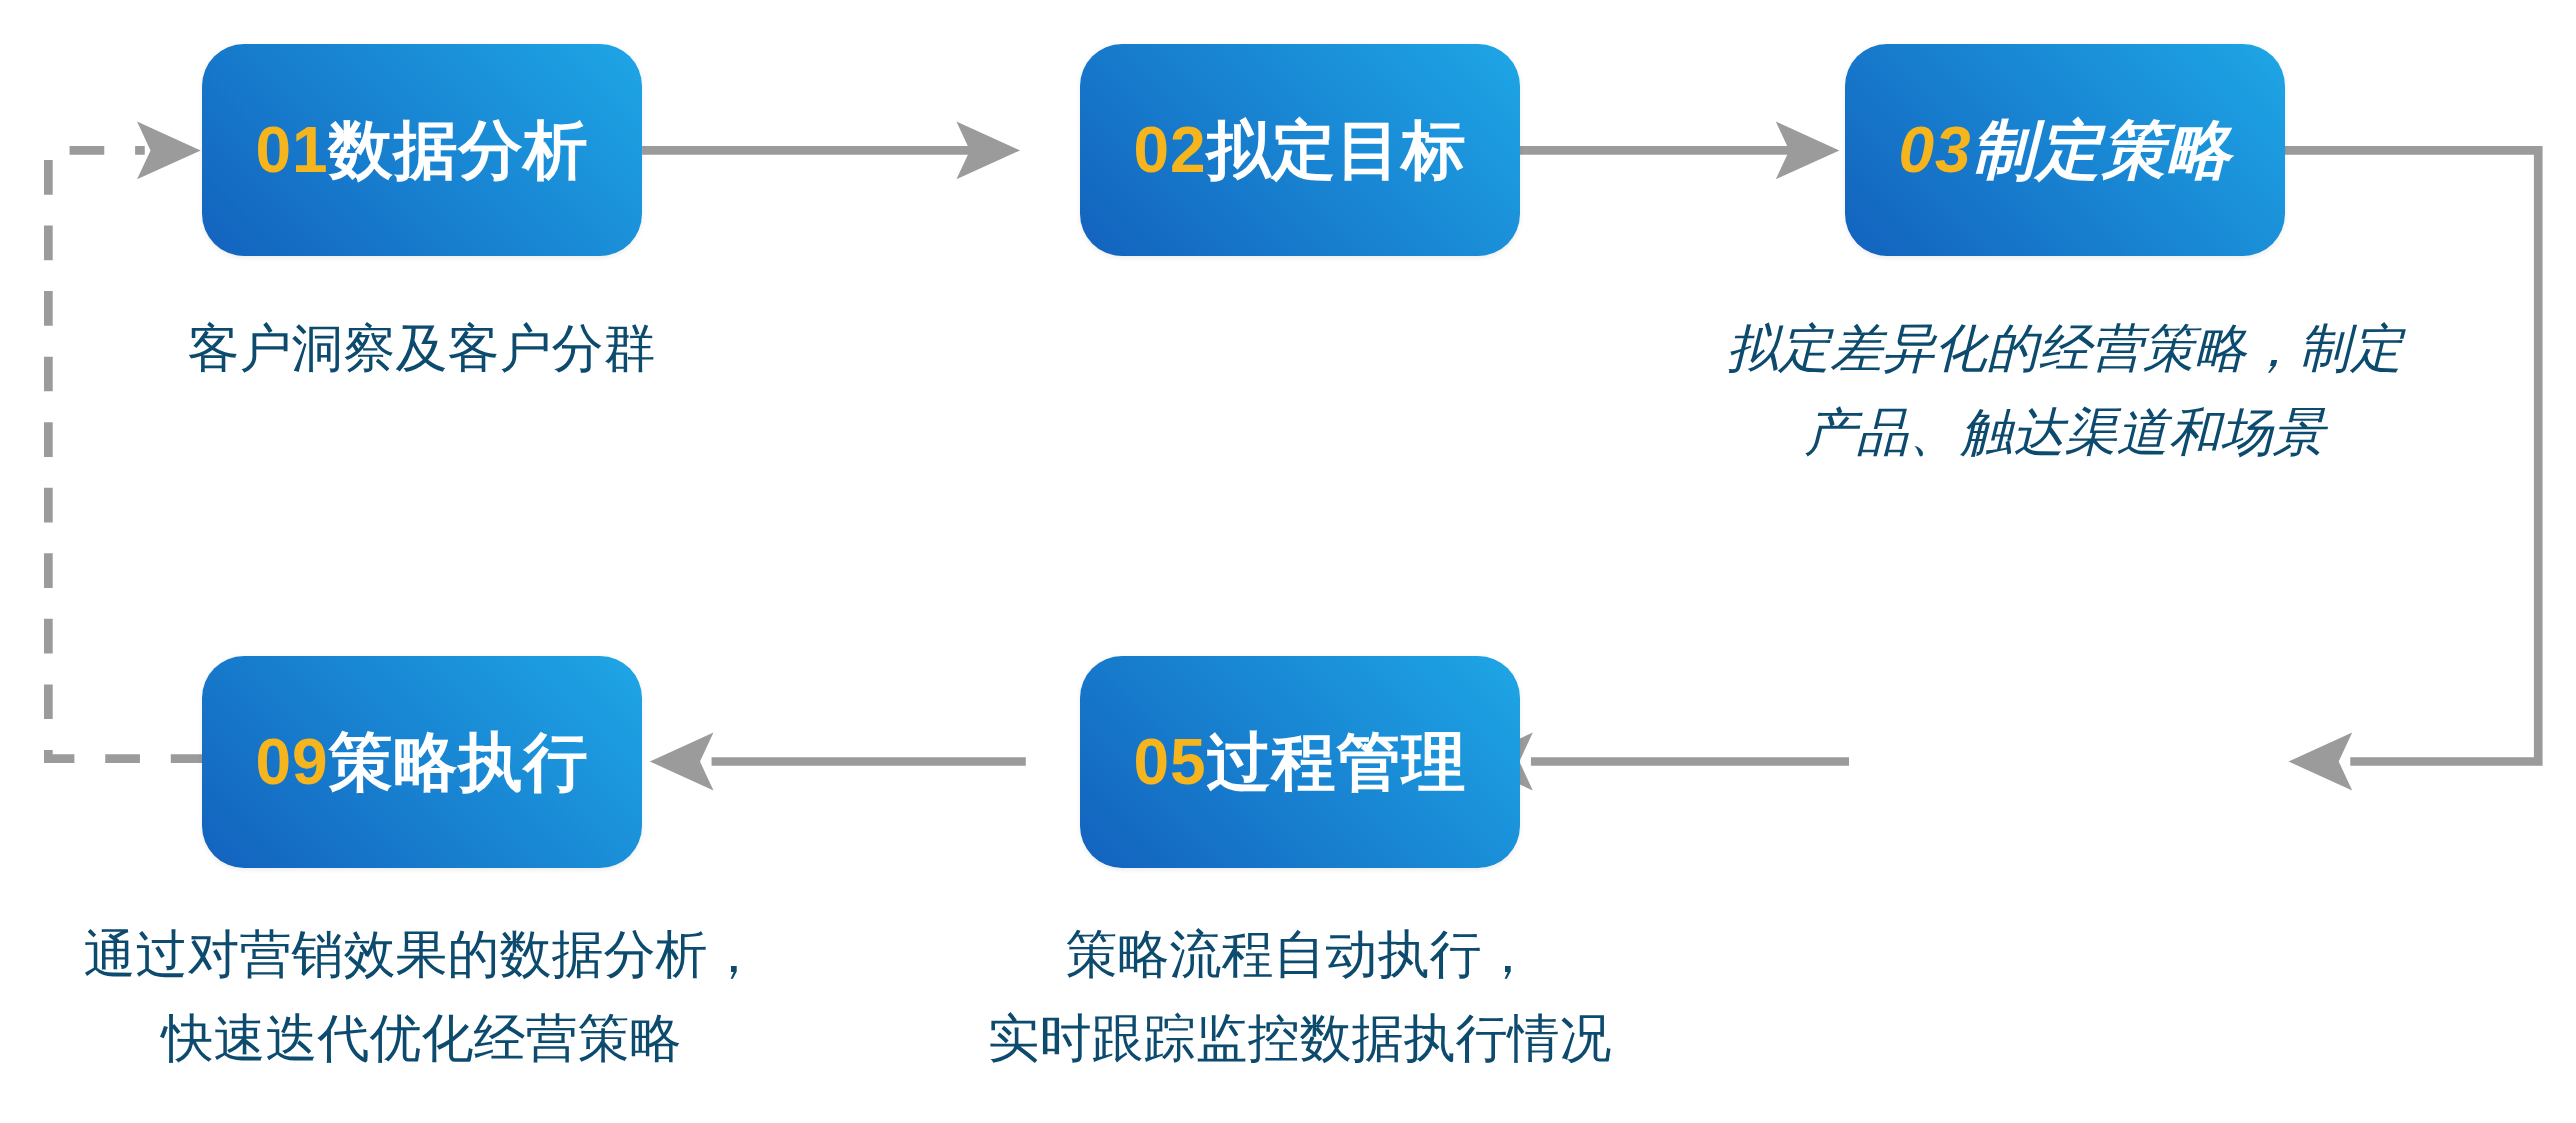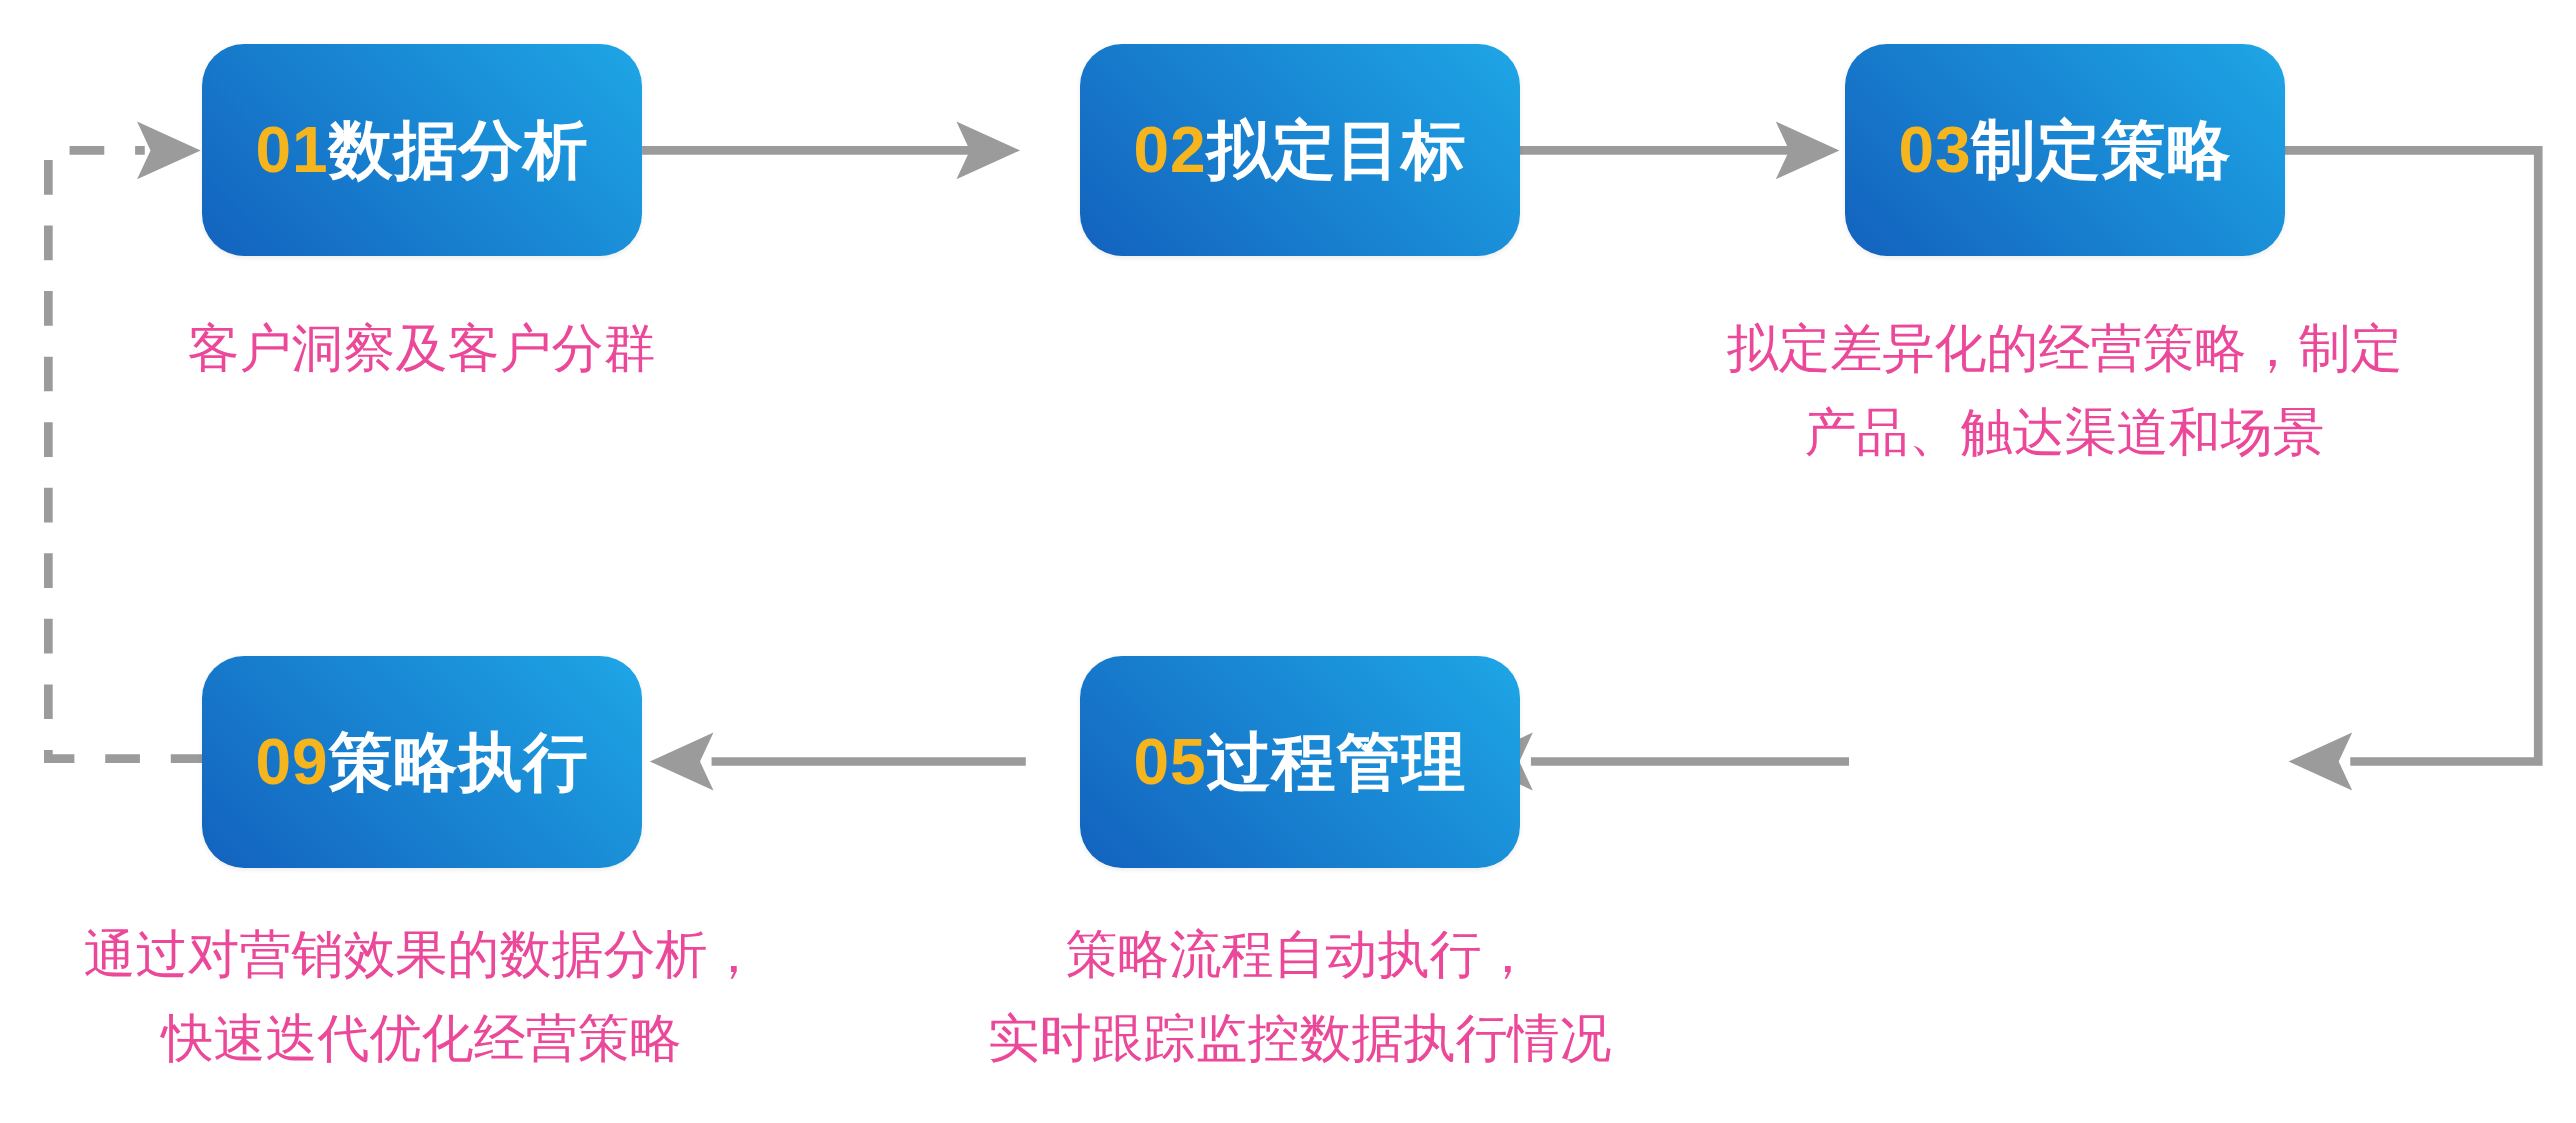--- a/index.html
+++ b/index.html
@@ -9,21 +9,21 @@
     width:2576px;height:1123px;
     background:#ffffff;
     overflow:hidden;
   }
   .connector-layer{
     position:absolute;left:0;top:0;width:100%;height:100%;
   }
   .cell{position:absolute;width:440px;}
   .c1{left:202px;}
   .c2{left:1080px;}
-  .c3{left:1845px;}
+  .c3{left:1845px;font-style:italic;}
   .r1{top:44px;}
   .r2{top:656px;}
   .step-box{
     width:440px;height:212px;
     border-radius:42px;
     background:linear-gradient(225deg,#1ea6e6 0%,#1362bd 100%);
     display:flex;align-items:center;justify-content:center;
     box-shadow:0 1.9px 5.8px rgba(0,0,0,0.08);
   }
   .step-label{
@@ -31,21 +31,21 @@
     white-space:nowrap;letter-spacing:1px;
   }
   .step-number{color:#f6b51d;}
   .step-title{color:#ffffff;}
   .step-desc{
     position:absolute;
     width:829px;
     left:50%;margin-left:-415px;
     text-align:center;
     font-size:52px;line-height:1.62;
-    color:#ec4899;
+    color:#0c4a6e;
     white-space:pre-line;
   }
   .r1 .step-desc{top:262px;}
   .r2 .step-desc{top:256px;}
 </style>
 </head>
 <body>
 
 <div class="canvas">
 

